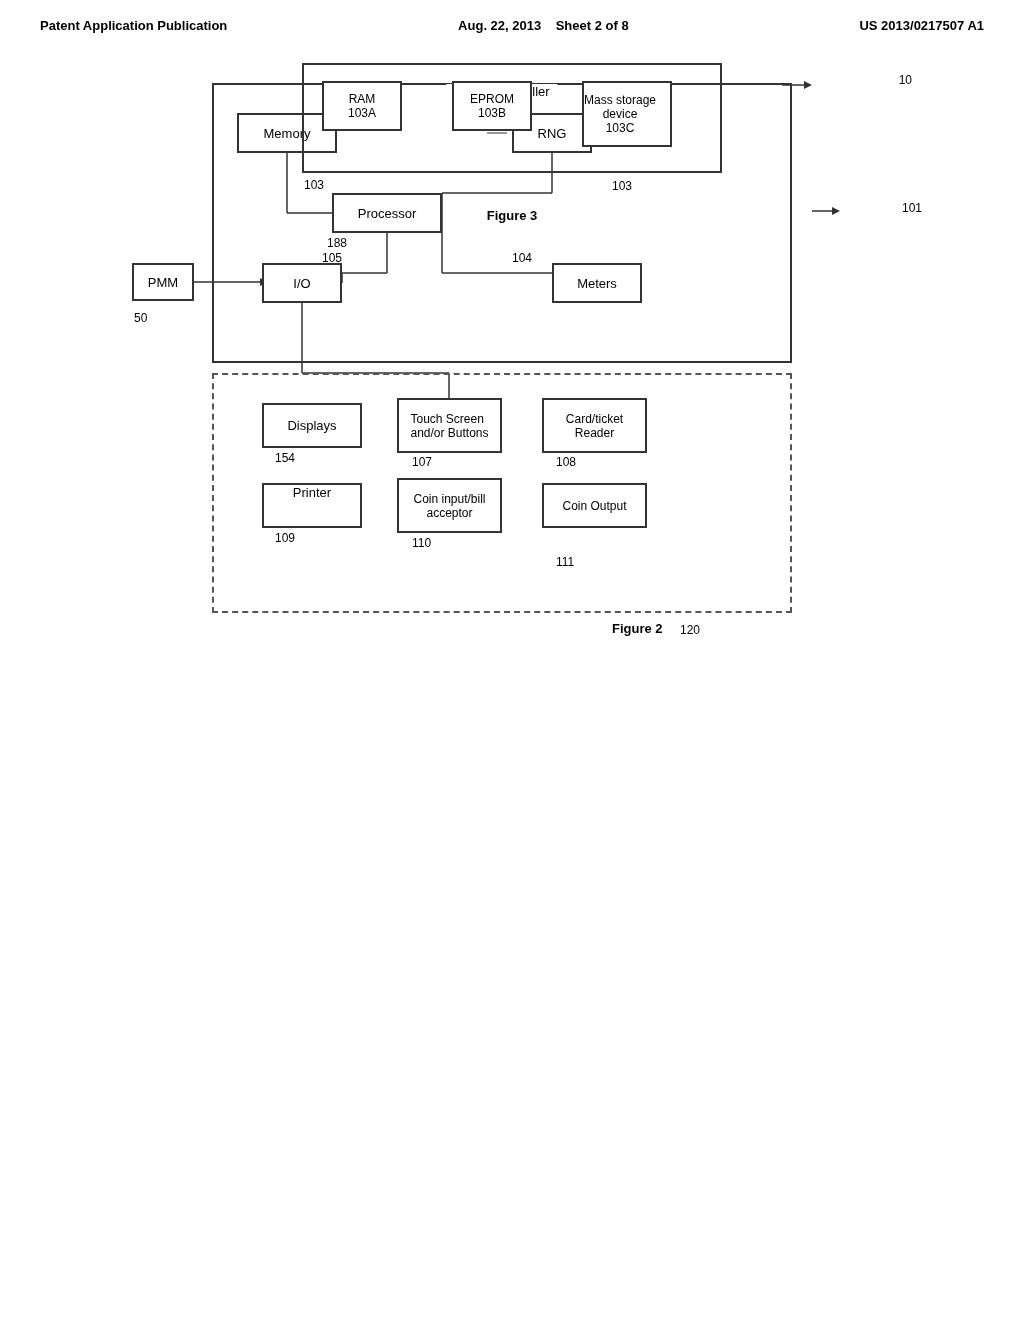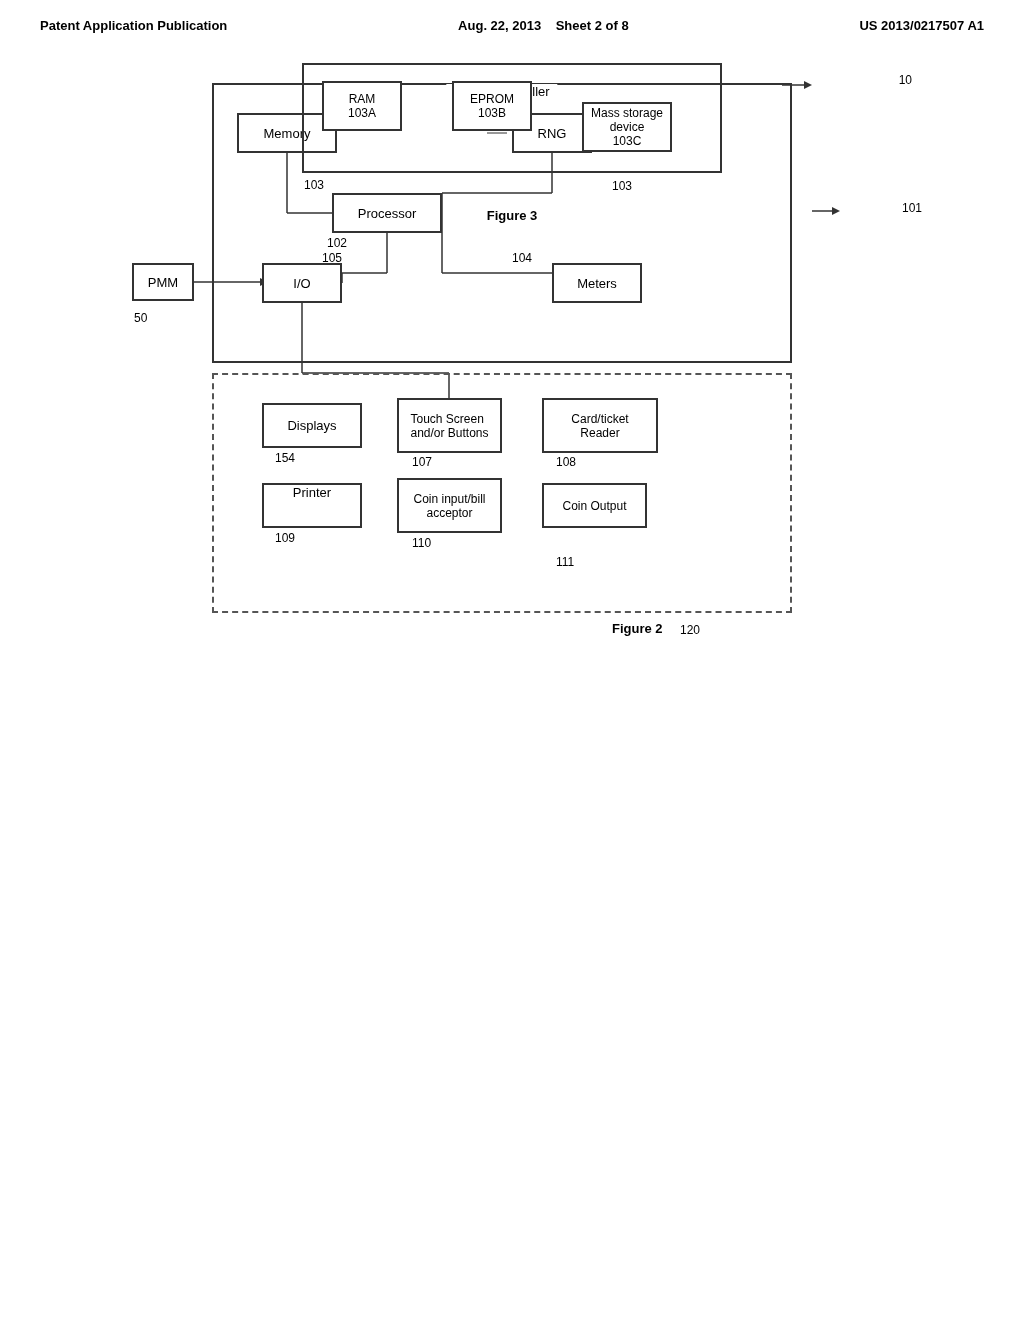--- a/index.html
+++ b/index.html
@@ -188,21 +188,21 @@
       align-items: center;
       justify-content: center;
       font-size: 12px;
       text-align: left;
       background: #fff;
     }
     .cardreader-box {
       position: absolute;
       top: 335px;
       left: 410px;
-      width: 116px;
+      width: 105px;
       height: 55px;
       border: 2px solid #333;
       display: flex;
       align-items: center;
       justify-content: center;
       font-size: 12px;
       text-align: center;
       background: #fff;
     }
     .printer-box {
@@ -320,29 +320,28 @@
       justify-content: center;
       font-size: 12px;
       text-align: center;
       background: #fff;
     }
     .massstorage-box {
       position: absolute;
       top: 18px;
       left: 300px;
       width: 90px;
-      height: 50px;
-      border: 2px solid #333;
-      display: flex;
-      align-items: center;
-      justify-content: center;
+      height: 66px;
+      border: 2px solid #333;
+      display: flex;
+      align-items: center;
+      justify-content: flex-start;
       font-size: 12px;
       text-align: center;
       background: #fff;
-      margin-top: 21px;
     }
     .fig3-ref-103 {
       position: absolute;
       top: 116px;
       left: 330px;
       font-size: 12px;
     }
     .fig3-label {
       position: absolute;
       top: 138px;
@@ -426,21 +425,21 @@
 
     <div class="io-box">
       <span>I/O</span>
     </div>
     <div class="ref-105">105</div>
 
     <div class="meters-box">
       <span>Meters</span>
     </div>
     <div class="ref-104">104</div>
-    <div class="ref-102">102</div>
+    <div class="ref-102">188</div>
 
     <div class="dashed-box"></div>
 
     <div class="displays-box">
       <span>Displays</span>
     </div>
     <div class="ref-106">154</div>
 
     <div class="touchscreen-box">
       <span>Touch Screen<br>and/or Buttons</span>

